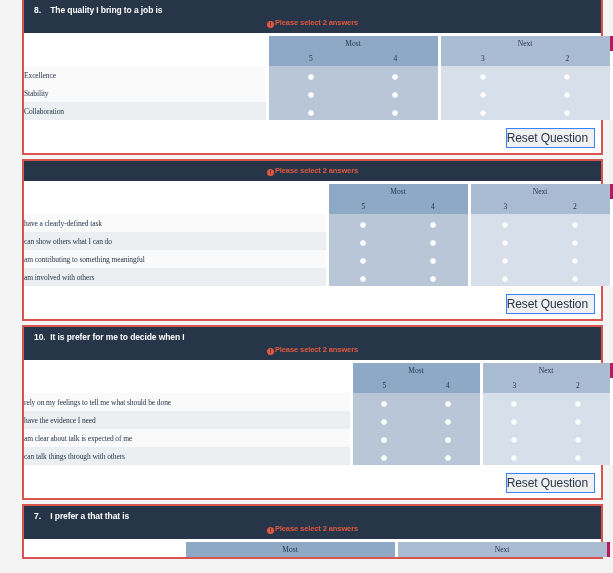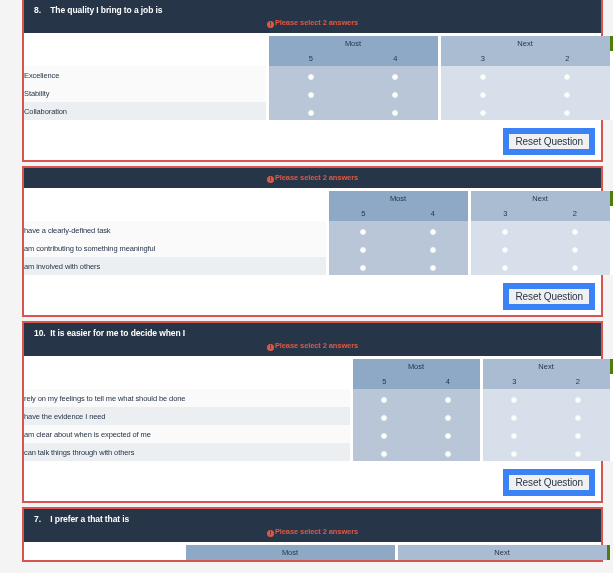--- a/index.html
+++ b/index.html
@@ -74,20 +74,21 @@
     line-height: 7px;
     text-align: center;
     font-weight: bold;
     vertical-align: -1px;
     margin-right: 1px;
   }
 
   .q-body {
     background: #404040;
     padding: 0 0 0 0;
+    font-family: Liberation Serif, serif;
   }
 
   .grid-table {
     border-collapse: collapse;
     width: 100%;
     table-layout: fixed;
   }
   .grid-table td, .grid-table th {
     padding: 0;
     margin: 0;
@@ -107,21 +108,21 @@
     border-right: 3px solid #ffffff;
   }
   .grp-next {
     background: #a9bcd2;
     color: #273549;
     font-size: 7.5px;
     text-align: center;
     height: 15px;
     vertical-align: middle;
     border-left: 3px solid #ffffff;
-    border-right: 3px solid #4d7c0f;
+    border-right: 3px solid #be185d;
   }
   .sub-most {
     background: #8ea9c6;
     color: #273549;
     font-size: 7.5px;
     text-align: center;
     height: 15px;
     vertical-align: middle;
   }
   .sub-most.lft { border-left: 3px solid #ffffff; }
@@ -176,25 +177,25 @@
     box-sizing: border-box;
   }
 
   .q-footer {
     background: #ffffff;
     text-align: right;
     padding: 5px 6px 5px 0;
   }
   .reset-btn {
     display: inline-block;
-    font-size: 10px;
+    font-size: 12px;
     color: #273549;
     background: #f0f0f0;
-    border: 6px solid #3b82f6;
-    padding: 2px 6px 2px 6px;
+    border: 1px solid #3b82f6;
+    padding: 2px 6px 2px 0;
     letter-spacing: -0.1px;
     cursor: pointer;
     font-family: "Liberation Sans", sans-serif;
   }
   .pad-above-grid { height: 3px; background: #ffffff; }
   .pad-below-grid { height: 3px; background: #ffffff; }
 </style>
 </head>
 <body>
 
@@ -297,20 +298,27 @@
         </thead>
         <tbody>
               <tr>
                 <td class="row-label odd">have a clearly-defined task</td>
                 <td class="cell-most lft"><span class="radio"></span></td>
                 <td class="cell-most rgt"><span class="radio"></span></td>
                 <td class="cell-next lft"><span class="radio"></span></td>
                 <td class="cell-next rgt"><span class="radio"></span></td>
               </tr>
               <tr>
+                <td class="row-label even">can show others what I can do</td>
+                <td class="cell-most lft"><span class="radio"></span></td>
+                <td class="cell-most rgt"><span class="radio"></span></td>
+                <td class="cell-next lft"><span class="radio"></span></td>
+                <td class="cell-next rgt"><span class="radio"></span></td>
+              </tr>
+              <tr>
                 <td class="row-label odd">am contributing to something meaningful</td>
                 <td class="cell-most lft"><span class="radio"></span></td>
                 <td class="cell-most rgt"><span class="radio"></span></td>
                 <td class="cell-next lft"><span class="radio"></span></td>
                 <td class="cell-next rgt"><span class="radio"></span></td>
               </tr>
               <tr>
                 <td class="row-label even">am involved with others</td>
                 <td class="cell-most lft"><span class="radio"></span></td>
                 <td class="cell-most rgt"><span class="radio"></span></td>
@@ -323,21 +331,21 @@
     </div>
     <div class="q-footer">
       <span class="reset-btn">Reset Question</span>
     </div>
   </div>
 
   <div class="question-panel">
     <div class="q-header">
       <div class="q-title">
         <span class="q-num">10.</span>
-        <span>It is easier for me to decide when I</span>
+        <span>It is prefer for me to decide when I</span>
       </div>
       <div class="q-warning">
         <span class="warn-icon">!</span><span>Please select 2 answers</span>
       </div>
     </div>
     <div class="q-body">
       <div class="pad-above-grid"></div>
       <table class="grid-table">
         <colgroup>
               <col style="width: 327px;">
@@ -369,21 +377,21 @@
                 <td class="cell-next rgt"><span class="radio"></span></td>
               </tr>
               <tr>
                 <td class="row-label even">have the evidence I need</td>
                 <td class="cell-most lft"><span class="radio"></span></td>
                 <td class="cell-most rgt"><span class="radio"></span></td>
                 <td class="cell-next lft"><span class="radio"></span></td>
                 <td class="cell-next rgt"><span class="radio"></span></td>
               </tr>
               <tr>
-                <td class="row-label odd">am clear about when is expected of me</td>
+                <td class="row-label odd">am clear about talk is expected of me</td>
                 <td class="cell-most lft"><span class="radio"></span></td>
                 <td class="cell-most rgt"><span class="radio"></span></td>
                 <td class="cell-next lft"><span class="radio"></span></td>
                 <td class="cell-next rgt"><span class="radio"></span></td>
               </tr>
               <tr>
                 <td class="row-label even">can talk things through with others</td>
                 <td class="cell-most lft"><span class="radio"></span></td>
                 <td class="cell-most rgt"><span class="radio"></span></td>
                 <td class="cell-next lft"><span class="radio"></span></td>

